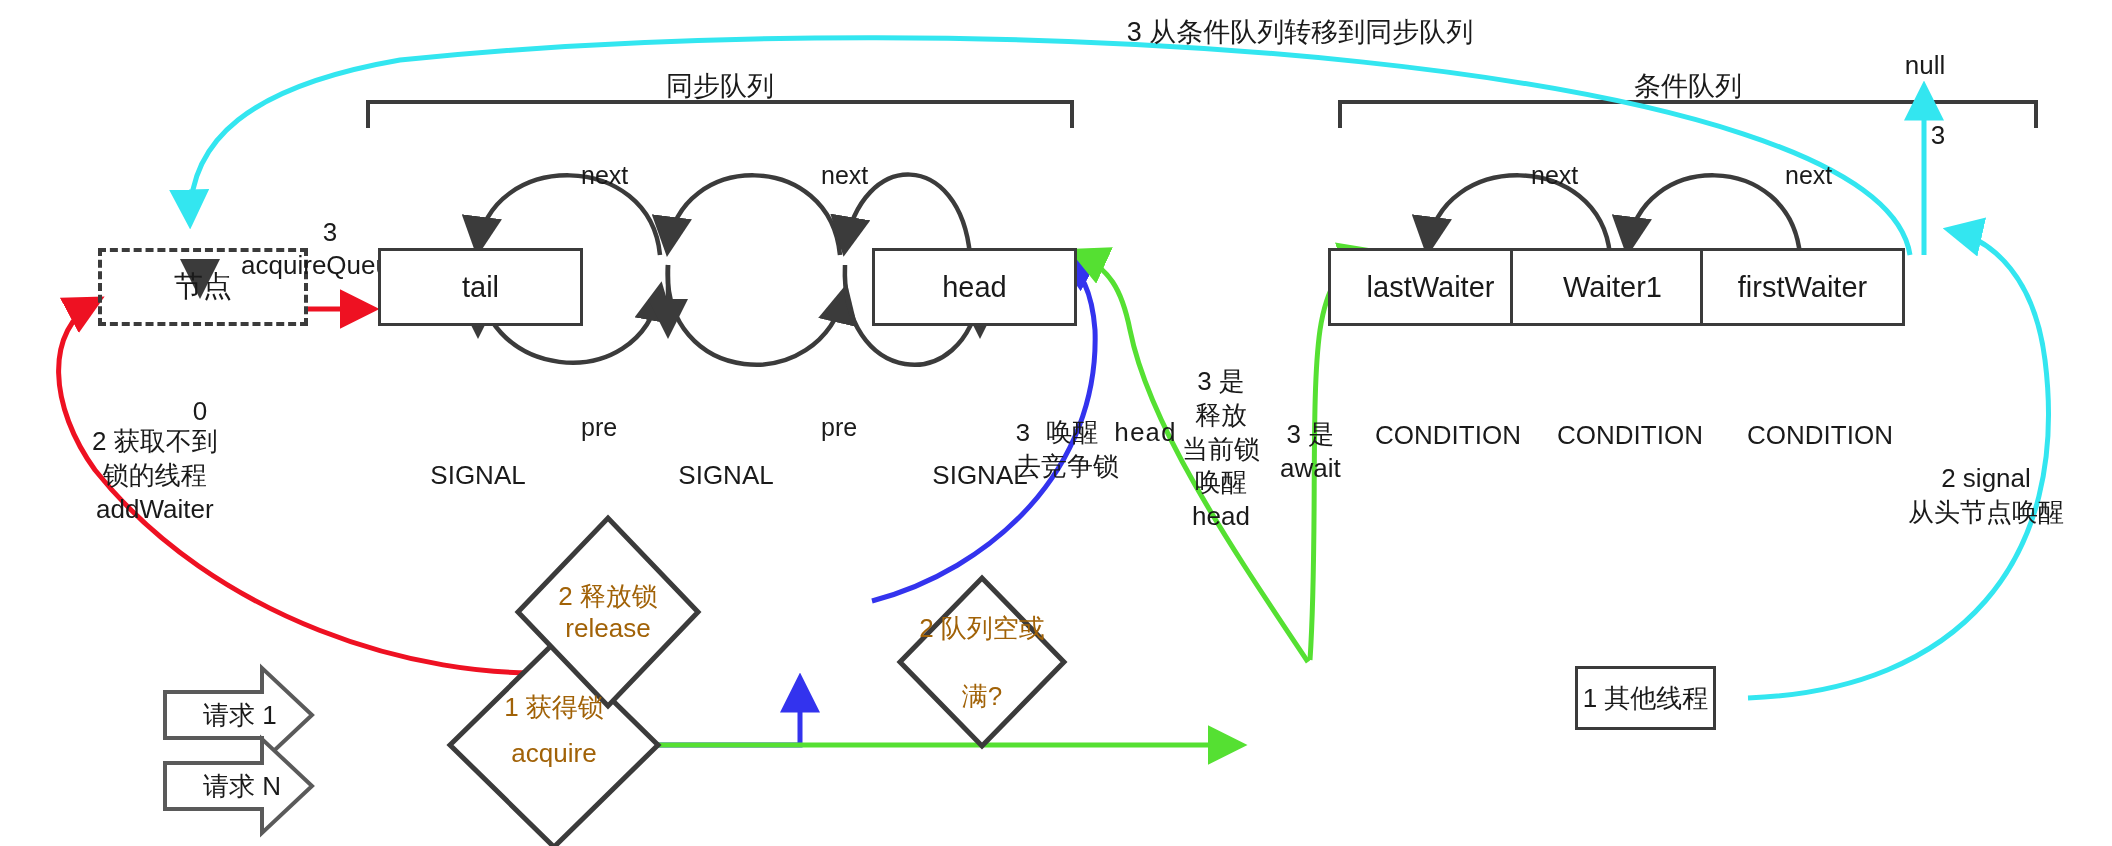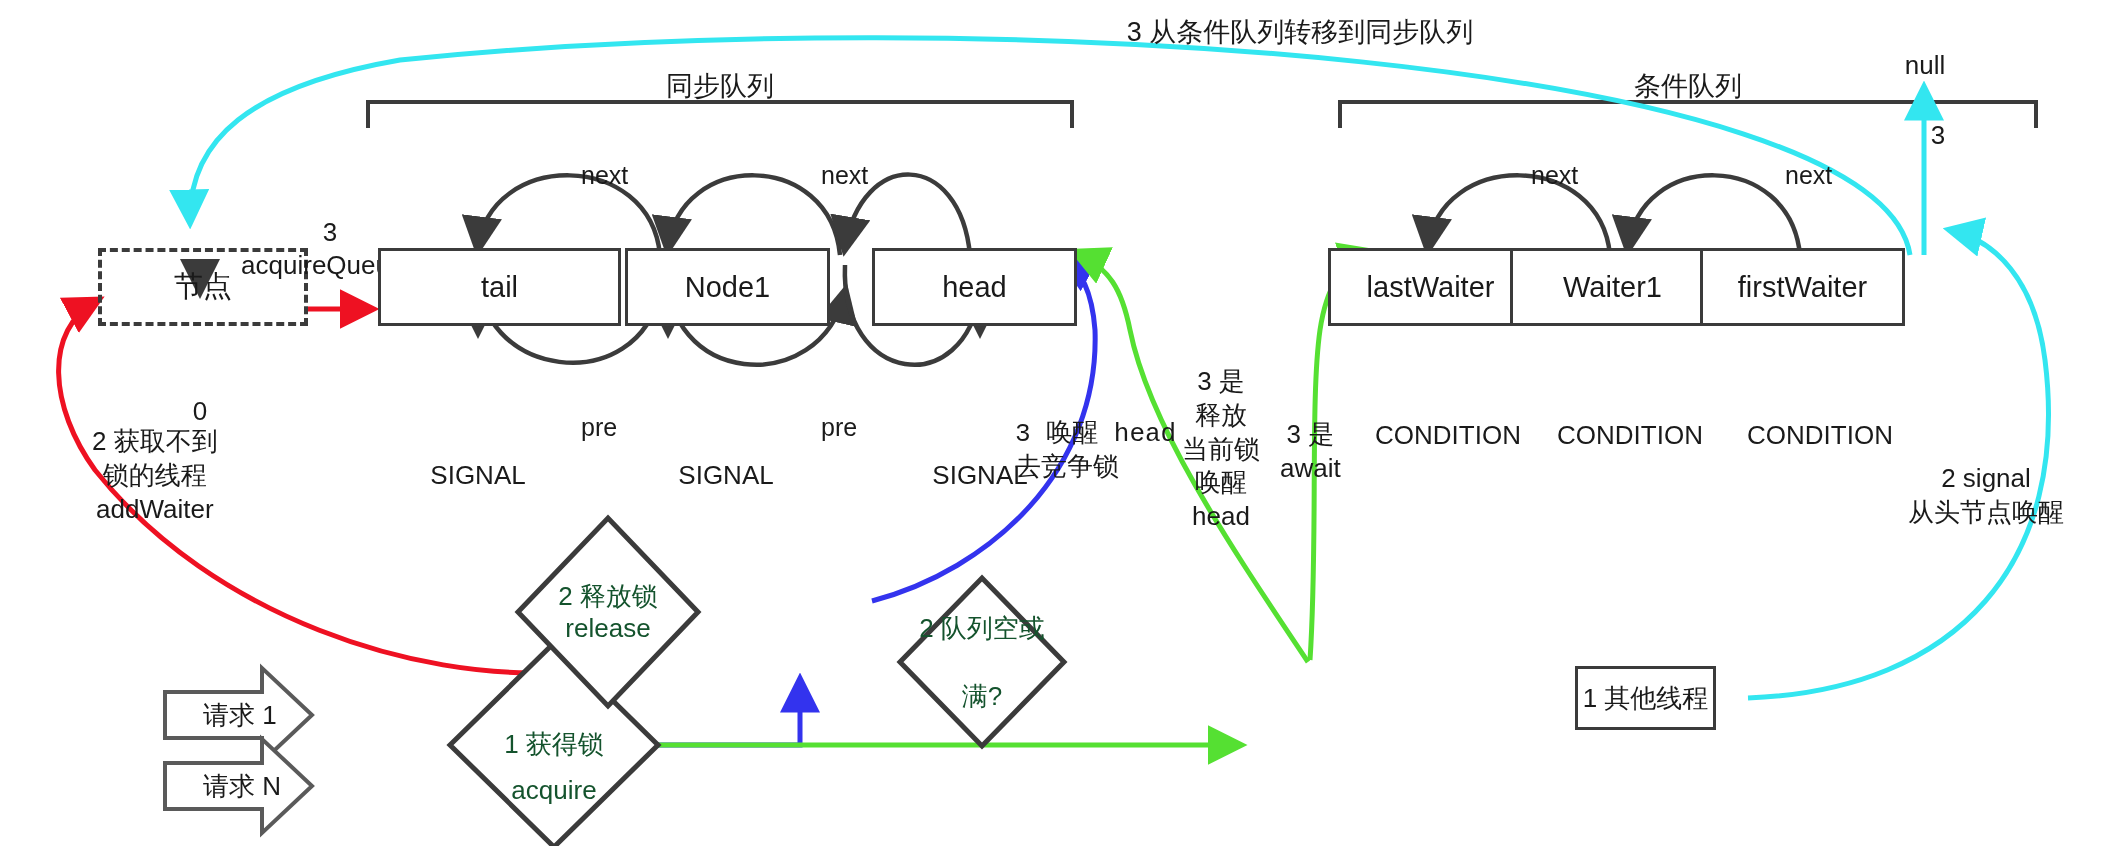--- a/index.html
+++ b/index.html
@@ -60,21 +60,21 @@
   }
   .diamond-label {
     position: absolute;
     display: flex;
     flex-direction: column;
     align-items: center;
     justify-content: center;
     font-size: 26px;
     line-height: 1.25;
     text-align: center;
-    color: #14532d;
+    color: #a16207;
     pointer-events: none;
   }
   .signal-label {
     position: absolute;
     font-size: 26px;
     color: #1a1a1a;
     text-align: center;
     width: 160px;
   }
   .arrow-block {
@@ -225,25 +225,22 @@
   <div class="brace-title" style="left:590px; top:68px;">同步队列</div>
   <div class="brace-title" style="left:1558px; top:68px;">条件队列</div>
 
   <div class="node-dashed" style="left:98px; top:248px; width:210px; height:78px;">
     <span>节点</span>
   </div>
   <div class="plain-label center" style="left:200px; top:396px; transform:translateX(-50%);">0</div>
   <div class="plain-label center" style="left:330px; top:216px; transform:translateX(-50%); line-height:1.25;">3
 acquireQueued</div>
 
-  <div class="node-box" style="left:378px; top:248px; width:243px; height:78px;">
+  <div class="node-box" style="left:378px; top:248px; width:205px; height:78px;">
     <span>tail</span>
-  </div>
-  <div class="node-box" style="left:625px; top:248px; width:205px; height:78px;">
-    <span>Node1</span>
   </div>
   <div class="node-box" style="left:872px; top:248px; width:205px; height:78px;">
     <span>head</span>
   </div>
 
   <div class="signal-label" style="left:398px; top:460px;">SIGNAL</div>
   <div class="signal-label" style="left:646px; top:460px;">SIGNAL</div>
   <div class="signal-label" style="left:900px; top:460px;">SIGNAL</div>
 
   <div class="edge-text noplate" style="left:578px; top:160px;">next</div>
@@ -264,21 +261,21 @@
   <div class="signal-label" style="left:1348px; top:420px; width:200px;">CONDITION</div>
   <div class="signal-label" style="left:1530px; top:420px; width:200px;">CONDITION</div>
   <div class="signal-label" style="left:1720px; top:420px; width:200px;">CONDITION</div>
 
   <div class="edge-text noplate" style="left:1528px; top:160px;">next</div>
   <div class="edge-text noplate" style="left:1782px; top:160px;">next</div>
 
   <div class="plain-label center" style="left:1925px; top:50px; transform:translateX(-50%);">null</div>
   <div class="plain-label center" style="left:1938px; top:120px; transform:translateX(-50%);">3</div>
 
-  <div class="diamond-label" style="left:450px; top:715px; width:208px; height:104px;gap:13px;">
+  <div class="diamond-label" style="left:450px; top:678px; width:208px; height:104px;gap:13px;">
     <span>1 获得锁</span>
     <span>acquire</span>
   </div>
   <div class="diamond-label" style="left:518px; top:560px; width:180px; height:104px;">
     <span>2 释放锁</span>
     <span>release</span>
   </div>
   <div class="diamond-label" style="left:892px; top:610px; width:180px; height:104px;gap:36px;">
     <span>2 队列空或</span>
     <span>满?</span>

